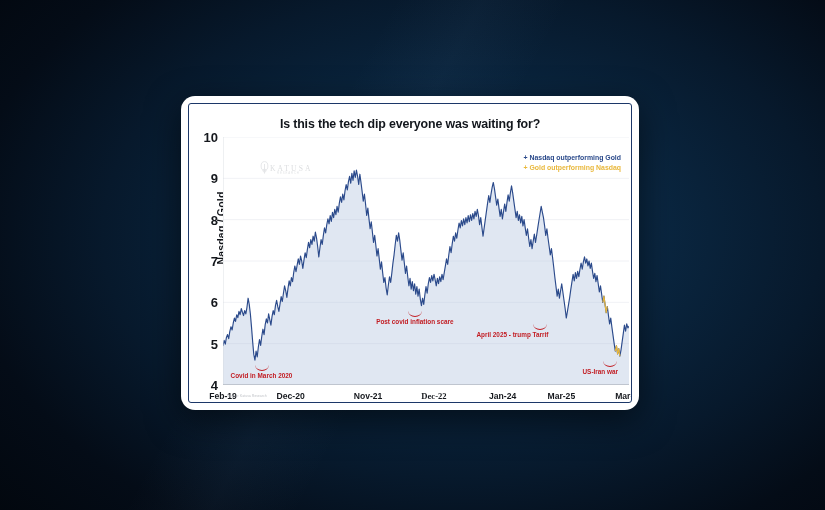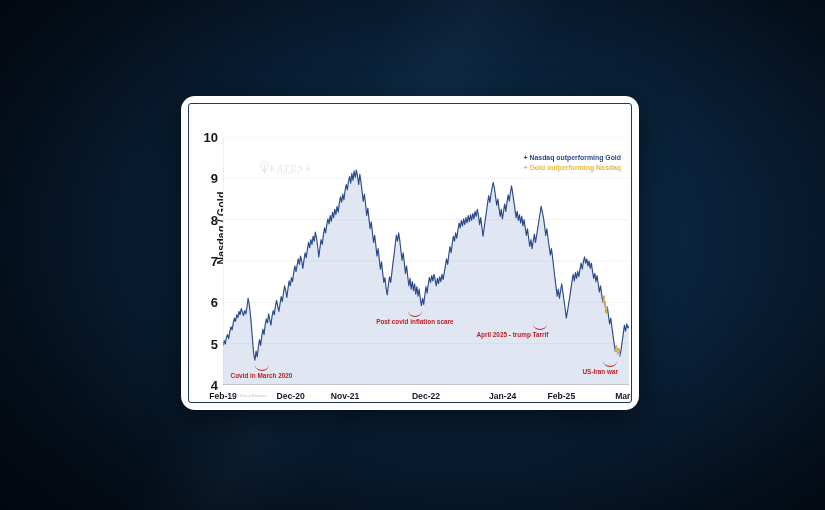--- a/index.html
+++ b/index.html
@@ -187,20 +187,21 @@
   }
 </style>
 </head>
 <body>
 
 <div id="backdrop"></div>
 
 <div id="card">
   <div id="card-inner">
 
+    <div id="chart-title">Is this the tech dip everyone was waiting for?</div>
 
     <div id="ylabel">Nasdaq / Gold</div>
 
     <div id="plot-wrap">
       <svg id="plot-svg" width="406" height="248" viewBox="0 0 406 248">
           <rect x="0" y="0" width="406" height="248" fill="#ffffff"></rect>
           <line x1="0" x2="406" y1="0.00" y2="0.00" stroke="#eceef2" stroke-width="0.8"></line>
           <line x1="0" x2="406" y1="41.33" y2="41.33" stroke="#eceef2" stroke-width="0.8"></line>
           <line x1="0" x2="406" y1="82.67" y2="82.67" stroke="#eceef2" stroke-width="0.8"></line>
           <line x1="0" x2="406" y1="124.00" y2="124.00" stroke="#eceef2" stroke-width="0.8"></line>
@@ -219,24 +220,24 @@
           <div class="ytick" style="top: 41.33px;">9</div>
           <div class="ytick" style="top: 82.67px;">8</div>
           <div class="ytick" style="top: 124px;">7</div>
           <div class="ytick" style="top: 165.33px;">6</div>
           <div class="ytick" style="top: 206.67px;">5</div>
           <div class="ytick" style="top: 248px;">4</div>
         </div>
       <div id="xtick-layer">
           <div class="xtick" style="left: 0px;">Feb-19</div>
           <div class="xtick" style="left: 67.67px;">Dec-20</div>
-          <div class="xtick" style="left: 122px; text-align: right;">Nov-21</div>
-          <div class="xtick" style="left: 203px;">Dec-22</div>
+          <div class="xtick" style="left: 145px; text-align: right;">Nov-21</div>
+          <div class="xtick" style="left: 211px; font-family: Liberation Serif, serif;">Dec-22</div>
           <div class="xtick" style="left: 270.67px; margin-left: 9px;">Jan-24</div>
-          <div class="xtick" style="left: 338.33px;">Feb-25</div>
+          <div class="xtick" style="left: 338.33px;">Mar-25</div>
           <div class="xtick" style="left: 406px;">Mar-26</div>
         </div>
       <div id="anno-layer">
           <div class="arc" style="left: 31.57px; top: 228.2px; width: 14px;"></div>
           <div class="anno" style="top: 235.2px; left: 7.57px;">Covid in March 2020</div>
           <div class="arc" style="left: 184.63px; top: 174.47px; width: 14px;"></div>
           <div class="anno" style="top: 181.47px; left: 153.13px;">Post covid inflation scare</div>
           <div class="arc" style="left: 310.49px; top: 186.87px; width: 14px;"></div>
           <div class="anno" style="top: 193.87px; left: 253.49px;">April 2025 - trump Tarrif</div>
           <div class="arc" style="left: 379.51px; top: 224.07px; width: 14px;"></div>

